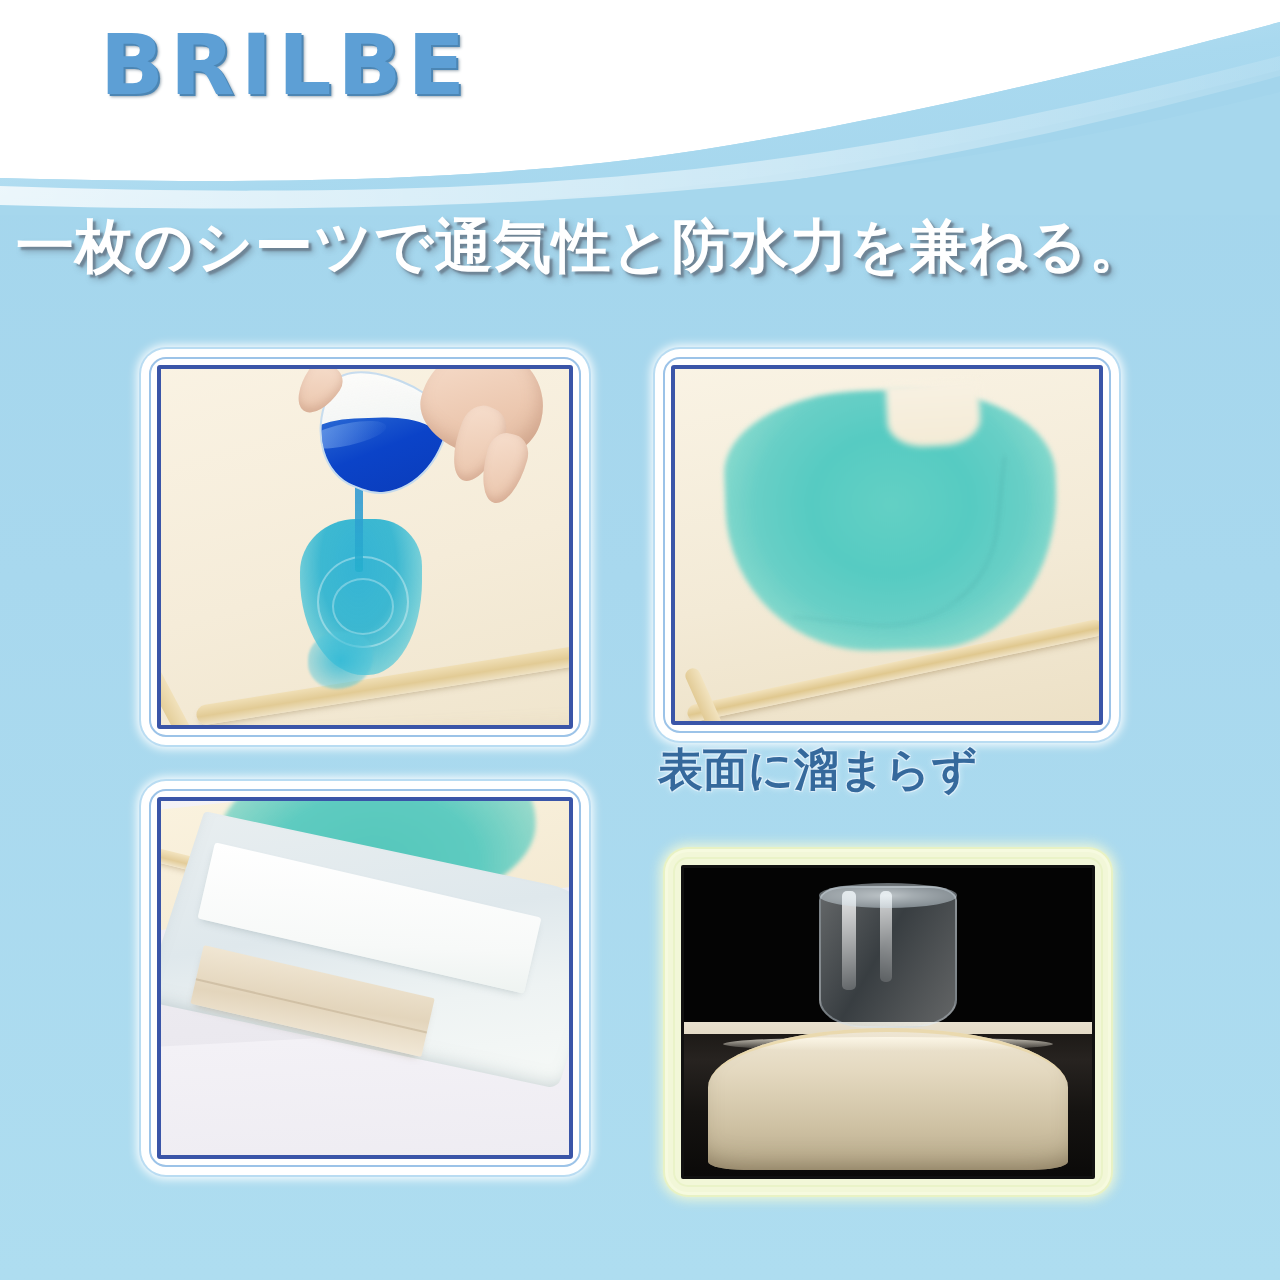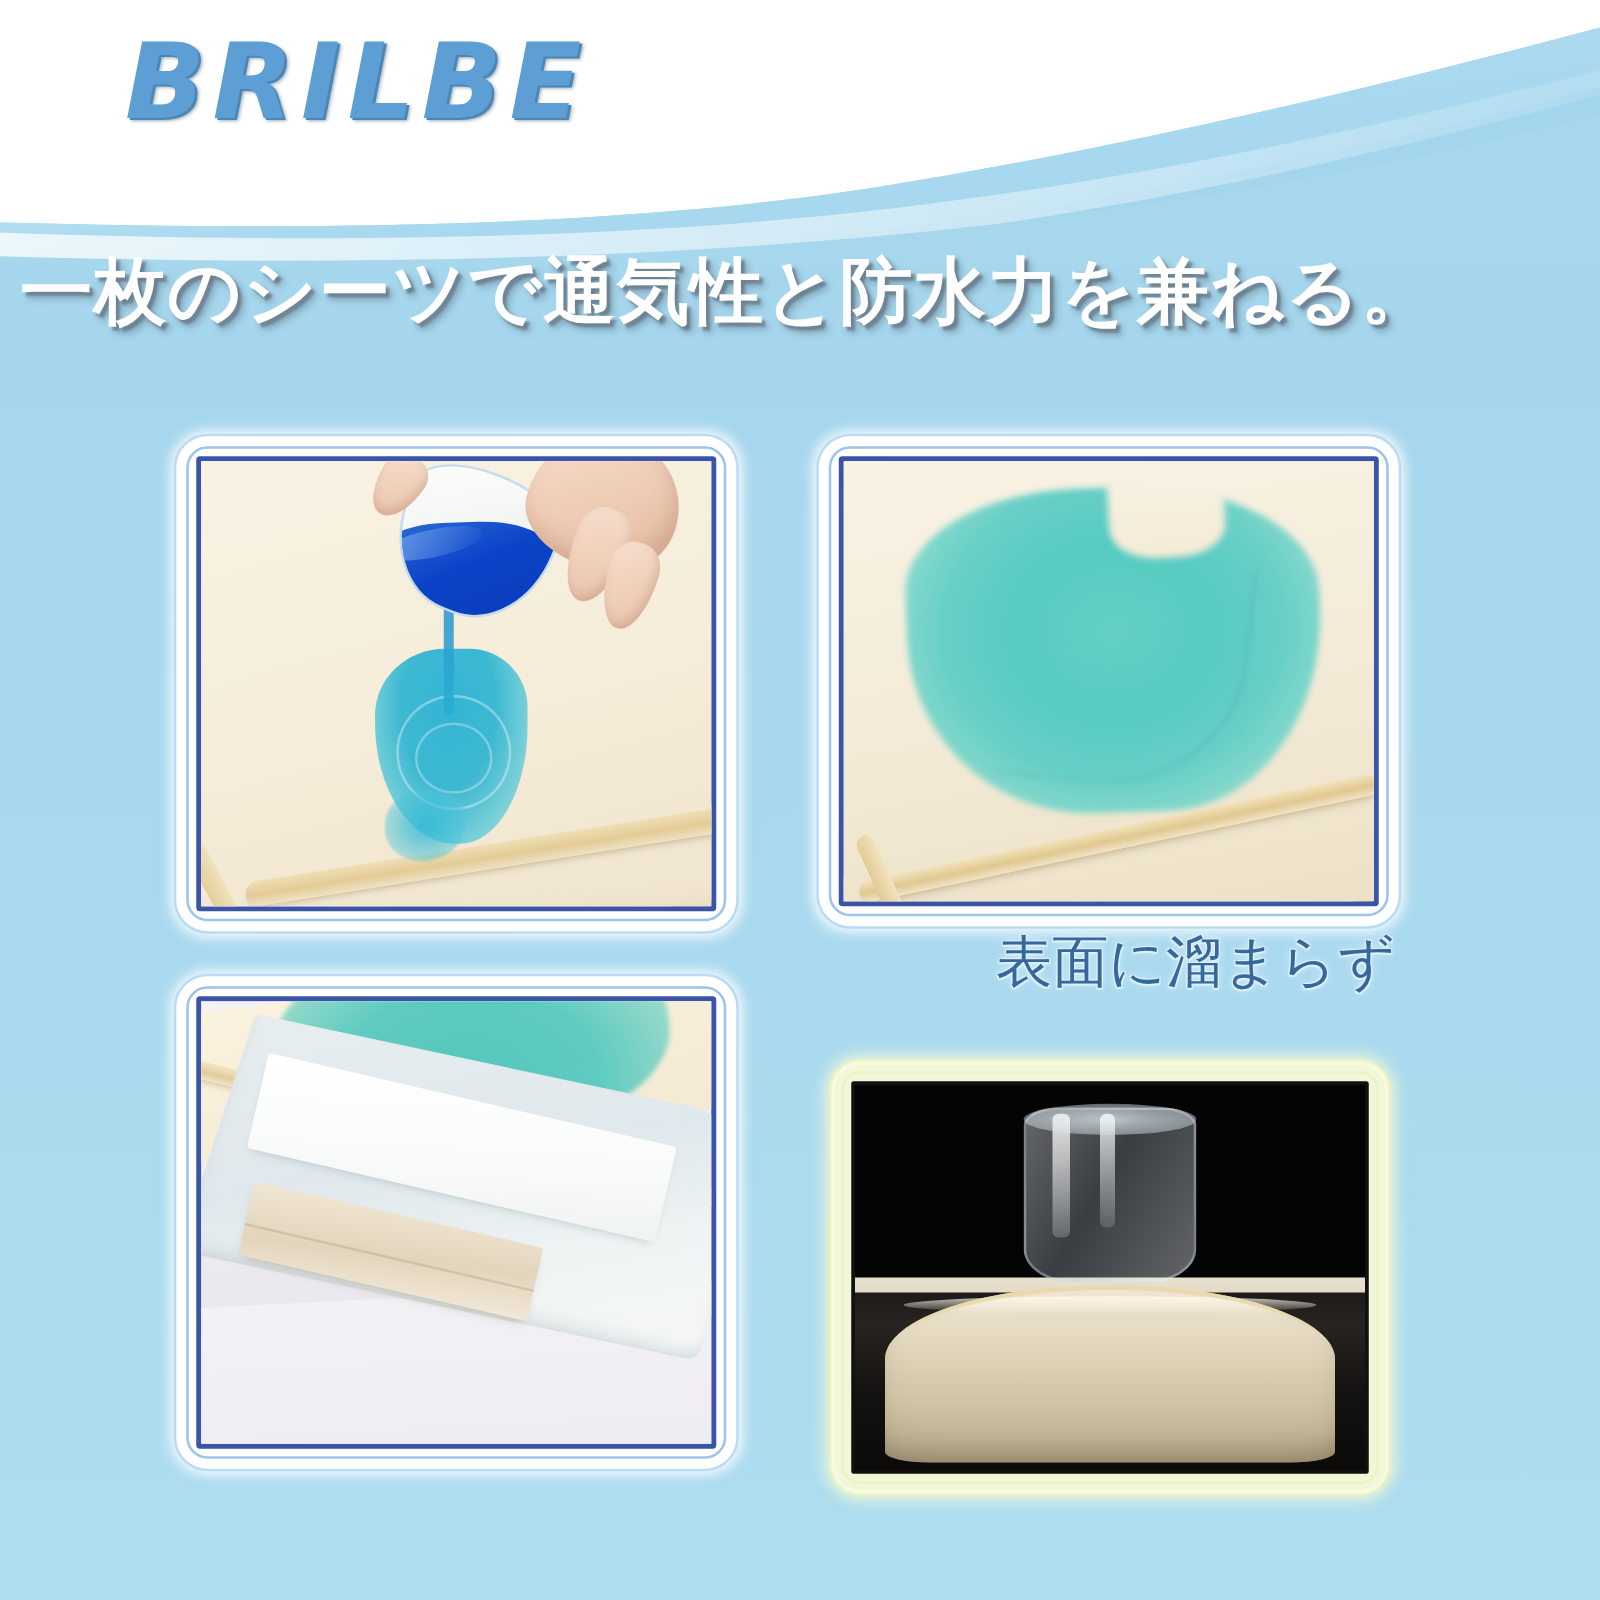--- a/index.html
+++ b/index.html
@@ -33,40 +33,39 @@
     font-size:84px;
     font-weight:bold;
     letter-spacing:6px;
     color:#5d9fd5;
     text-shadow:
        2px 2px 0 #4c86b4,
        3px 3px 3px rgba(40,70,95,.45);
     font-family:"DejaVu Sans", sans-serif;
     z-index:6;
     white-space:nowrap;
-    font-style:italic;
   }
 
   
   .headline {
     position:absolute;
     top:196px; left:16px;
     z-index:6;
     color:#ffffff;
     font-size:58px;
     font-weight:bold;
     line-height:1.17;
     letter-spacing:1px;
     text-shadow:
        3px 3px 2px rgba(95,110,125,.70),
        5px 5px 6px rgba(90,105,120,.42);
     white-space:nowrap;
   }
   .headline .line { display:block; }
-  .headline .line2 { margin-top:4px; }
+  .headline .line2 { margin-top:16px; }
 
   
   .frame {
     position:absolute;
     border-radius:22px;
     padding:13px;
     z-index:4;
   }
   .frame.blue {
     background:#ffffff;
@@ -114,23 +113,23 @@
   
   #frame-pour      { left:144px; top:352px;  width:442px; height:390px; }
   #frame-absorb    { left:658px; top:352px;  width:458px; height:386px; }
   #frame-backing   { left:144px; top:784px;  width:442px; height:388px; }
   #frame-breathe   { left:668px; top:852px;  width:440px; height:340px; }
 
   
   .caption {
     position:absolute;
     z-index:6;
-    font-weight:normal;
+    font-weight:bold;
     line-height:1.14;
-    text-align:right;
+    text-align:left;
     white-space:nowrap;
   }
   .caption .cl { display:block; }
 
   #caption-absorb {
     left:658px; top:744px; width:458px;
     font-size:45px;
     color:#35699c;
     text-shadow:
       -1px -1px 0 rgba(223,240,250,.85),

